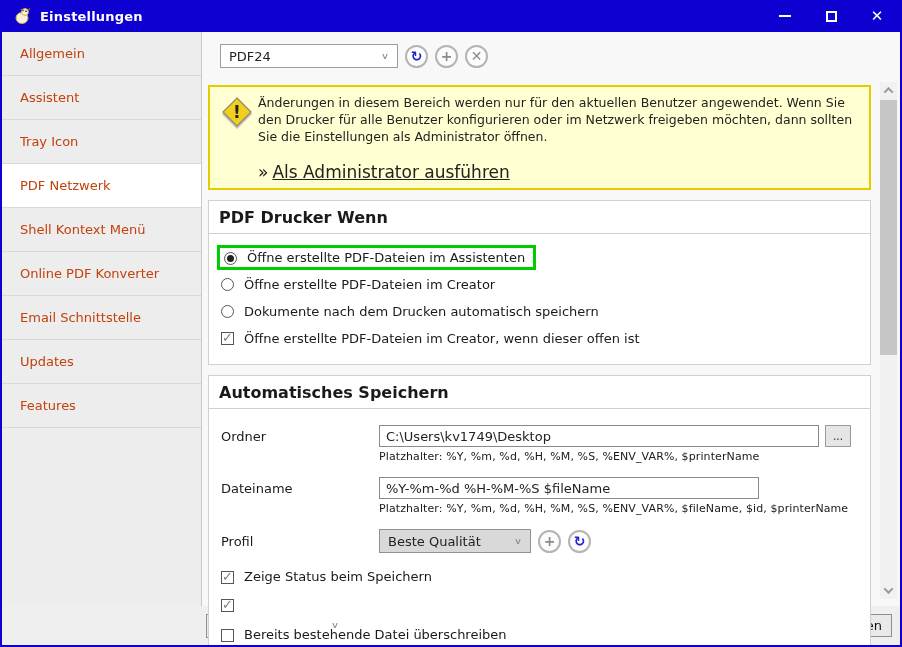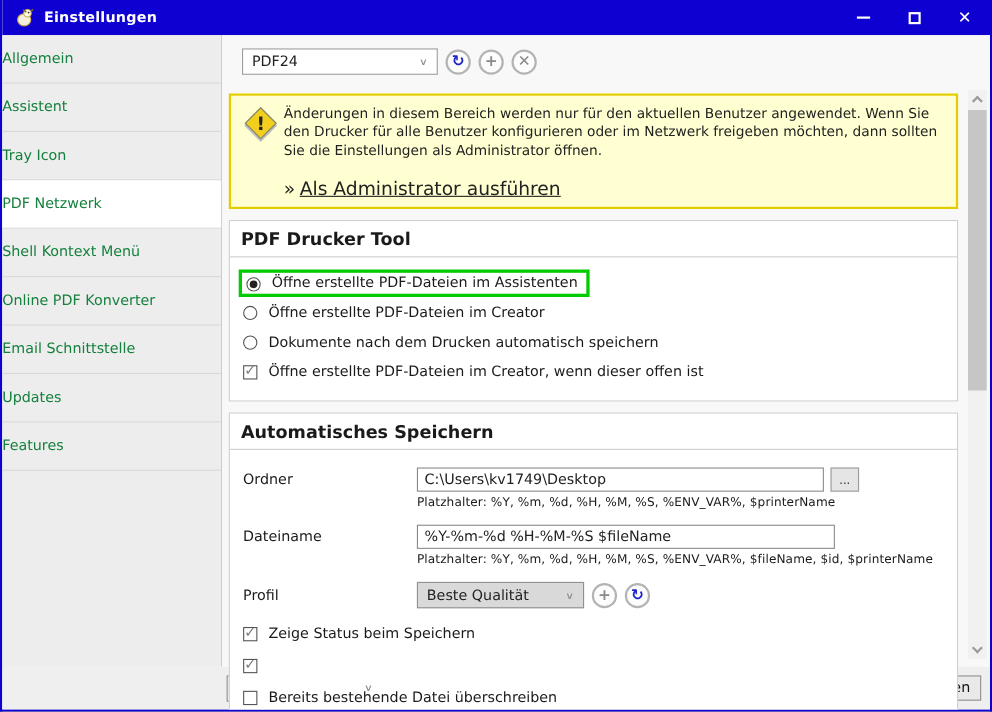--- a/index.html
+++ b/index.html
@@ -14,22 +14,22 @@
   .app-icon { width:20px; height:20px; margin:0 8px 0 10px; flex-shrink:0; }
   .title-text { color:#fff; font-weight:bold; font-size:13px; letter-spacing:.2px; }
   .win-controls { margin-left:auto; display:flex; height:100%; }
   .win-btn { width:46px; height:100%; display:flex; align-items:center; justify-content:center; cursor:default; }
   .glyph-min { width:12px; height:2px; background:#fff; }
   .glyph-max { width:11px; height:11px; border:2px solid #fff; }
   .glyph-close { color:#fff; font-size:15px; line-height:1; }
   
   .main { flex:1; display:flex; min-height:0; }
   .sidebar { width:200px; background:#ededed; border-right:1px solid #c9c9c9; flex-shrink:0; }
-  .side-item { height:44px; display:flex; align-items:center; 
-    color:#15803d; font-size:13px; border-bottom:1px solid #d9d9d9; cursor:pointer; }
+  .side-item { height:44px; display:flex; align-items:center; padding-left:18px;
+    color:#c2410c; font-size:13px; border-bottom:1px solid #d9d9d9; cursor:pointer; }
   .side-item.selected { background:#ffffff; }
   .content { flex:1; position:relative; background:#f8f8f8; padding-left:6px; min-width:0; }
   
   .toolbar { height:48px; display:flex; align-items:center; padding-left:12px; }
   .select-box { display:flex; align-items:center; justify-content:space-between;
     background:#fff; border:1px solid #9d9d9d; height:24px; padding:0 8px; font-size:13px; color:#222; cursor:default;text-align:right; }
   .printer-select { width:178px; }
   .chev { color:#8a8a8a; font-size:11px; transform:scaleY(.8); margin-left:8px; }
   .circle-btn { width:23px; height:23px; border:2px solid #b4b4b4; border-radius:50%;
     display:flex; align-items:center; justify-content:center; font-size:14px; color:#8a8a8a;
@@ -61,27 +61,27 @@
   .annotated-row { display:inline-flex; align-items:flex-end; border:3px solid #00cc00;
     padding:2px 8px 2px 4px; margin:-3px 0 -3px -4px; }
   .annotated-box { display:inline-flex; border:3px solid #00cc00; padding:1px; margin:-5px 0 -5px -5px; }
   .annotated-box .checkbox { margin-right:0; }
   .annotated-box + span { margin-left:9px; }
   
   .form-row { display:flex; align-items:center; margin-top:14px; }
   .form-label { width:158px; font-size:13px; color:#1a1a1a; flex-shrink:0; }
   .text-input { height:22px; border:1px solid #8a8a8a; background:#fff; font-size:13px;
     font-family:"DejaVu Sans", sans-serif; color:#222; padding:0 6px; }
-  .folder-input { width:370px; }
+  .folder-input { width:440px; }
   .filename-input { width:380px; }
   .browse-btn { width:26px; height:22px; margin-left:6px; background:#e5e5e5;
     border:1px solid #9a9a9a; font-size:12px; color:#333; cursor:pointer; line-height:1; }
   .hint { margin:3px 0 0 158px; font-size:11px; color:#1a1a1a; letter-spacing:.1px; }
   .profile-select { width:152px; background:#d9d9d9; border:1px solid #919191;gap:14px; }
-  .cb-row { display:flex; align-items:center; margin-top:15px; font-size:13px; color:#1a1a1a; }
+  .cb-row { display:flex; align-items:flex-end; margin-top:15px; font-size:13px; color:#1a1a1a; }
   .cb-row:first-of-type { margin-top:0; }
   .cb-block { margin-top:16px; }
   
   .scrollbar { position:absolute; right:3px; top:50px; width:17px; height:517px; background:#f1f1f1; }
   .sb-arrow { position:absolute; left:0; width:17px; height:17px; display:flex; align-items:center; justify-content:center; }
   .sb-arrow.up { top:0; } .sb-arrow.down { bottom:0; }
   .chev-shape { width:7px; height:7px; border-left:2px solid #9a9a9a; border-top:2px solid #9a9a9a; }
   .sb-arrow.up .chev-shape { transform:rotate(45deg) translate(1px,1px); }
   .sb-arrow.down .chev-shape { transform:rotate(225deg) translate(1px,1px); }
   .sb-thumb { position:absolute; left:0; top:18px; width:17px; height:255px; background:#c6c6c6; }
@@ -162,21 +162,21 @@
         </div>
         <div class="notice-body">
           <span>Änderungen in diesem Bereich werden nur für den aktuellen Benutzer angewendet. Wenn Sie den Drucker für alle Benutzer konfigurieren oder im Netzwerk freigeben möchten, dann sollten Sie die Einstellungen als Administrator öffnen.</span>
           <div class="notice-link-row">
             <span>»</span><span class="notice-link">Als Administrator ausführen</span>
           </div>
         </div>
       </div>
 
       <div class="panel">
-        <div class="panel-header">PDF Drucker Tool</div>
+        <div class="panel-header">PDF Drucker Wenn</div>
         <div class="panel-body">
           <div class="opt-row">
             <span class="annotated-row">
               <span class="radio on" style="margin-right:10px;"></span>
               <span>Öffne erstellte PDF-Dateien im Assistenten</span>
             </span>
           </div>
           <div class="opt-row">
             <span class="radio"></span>
             <span>Öffne erstellte PDF-Dateien im Creator</span>

